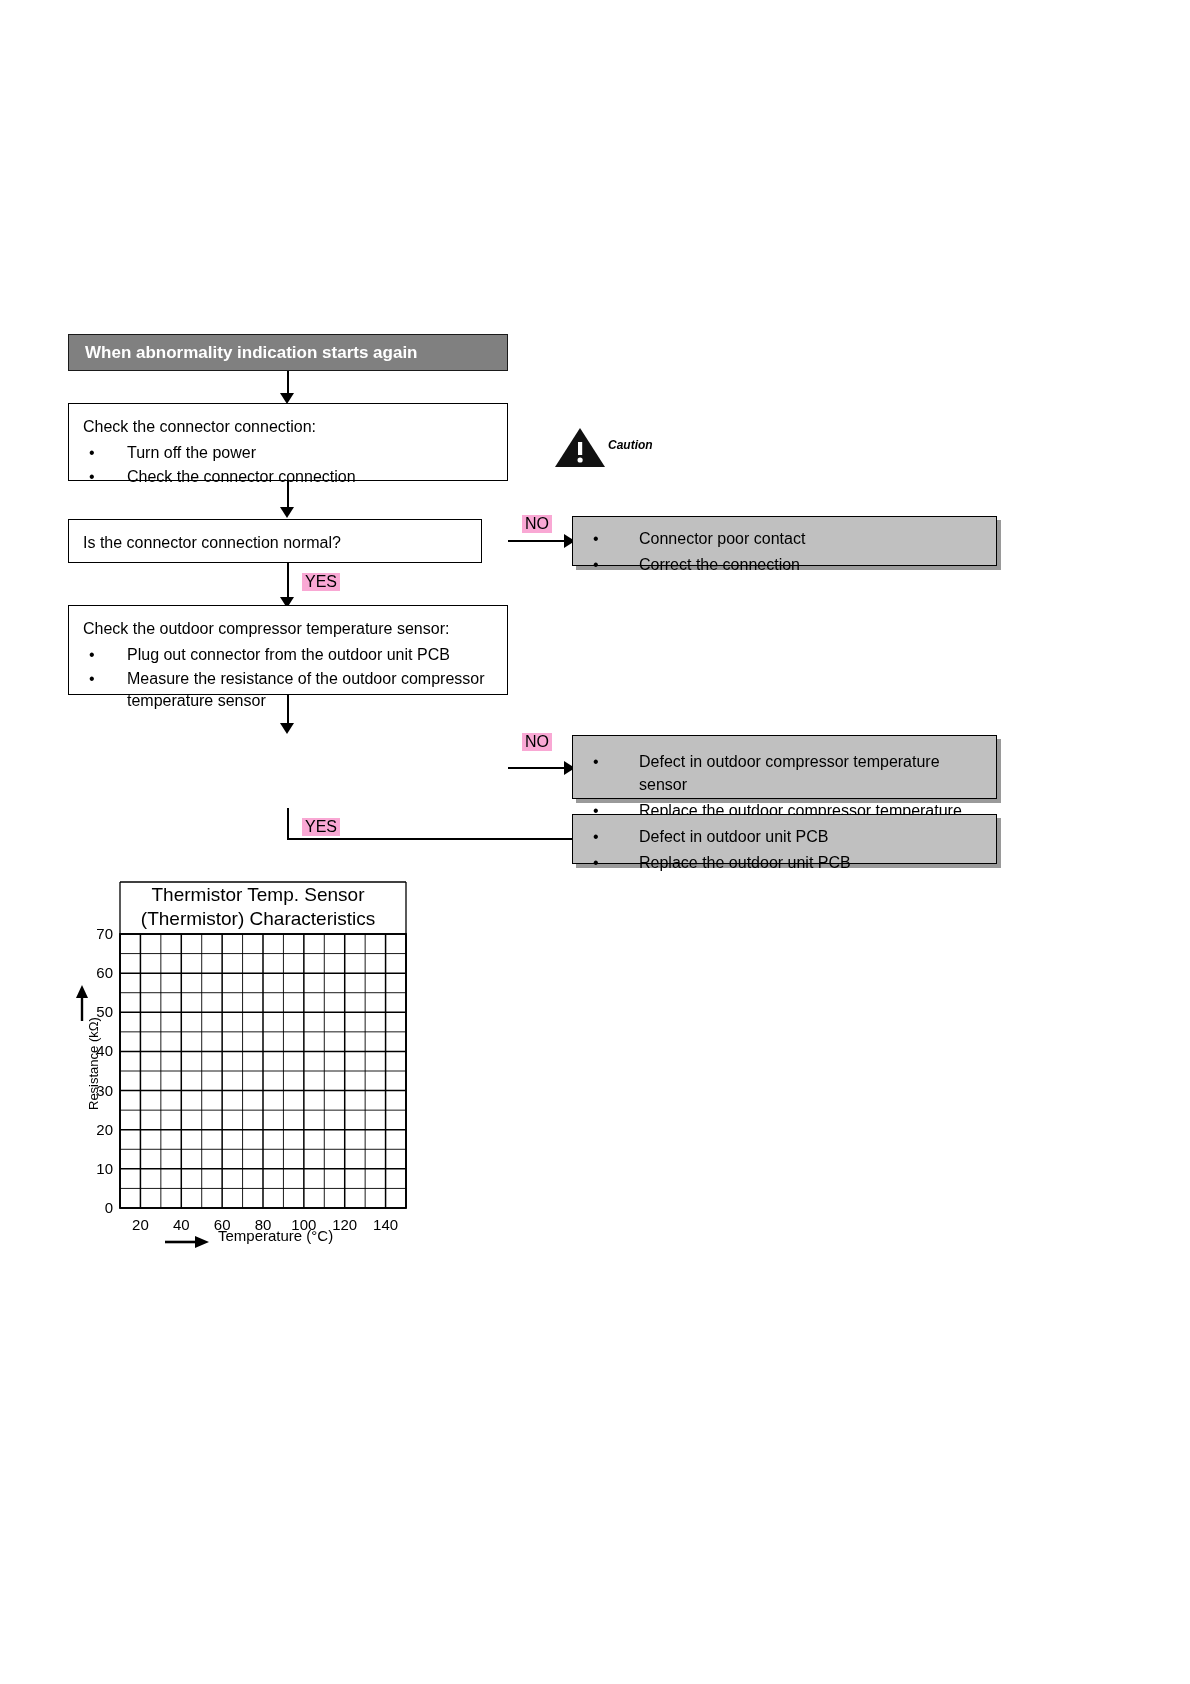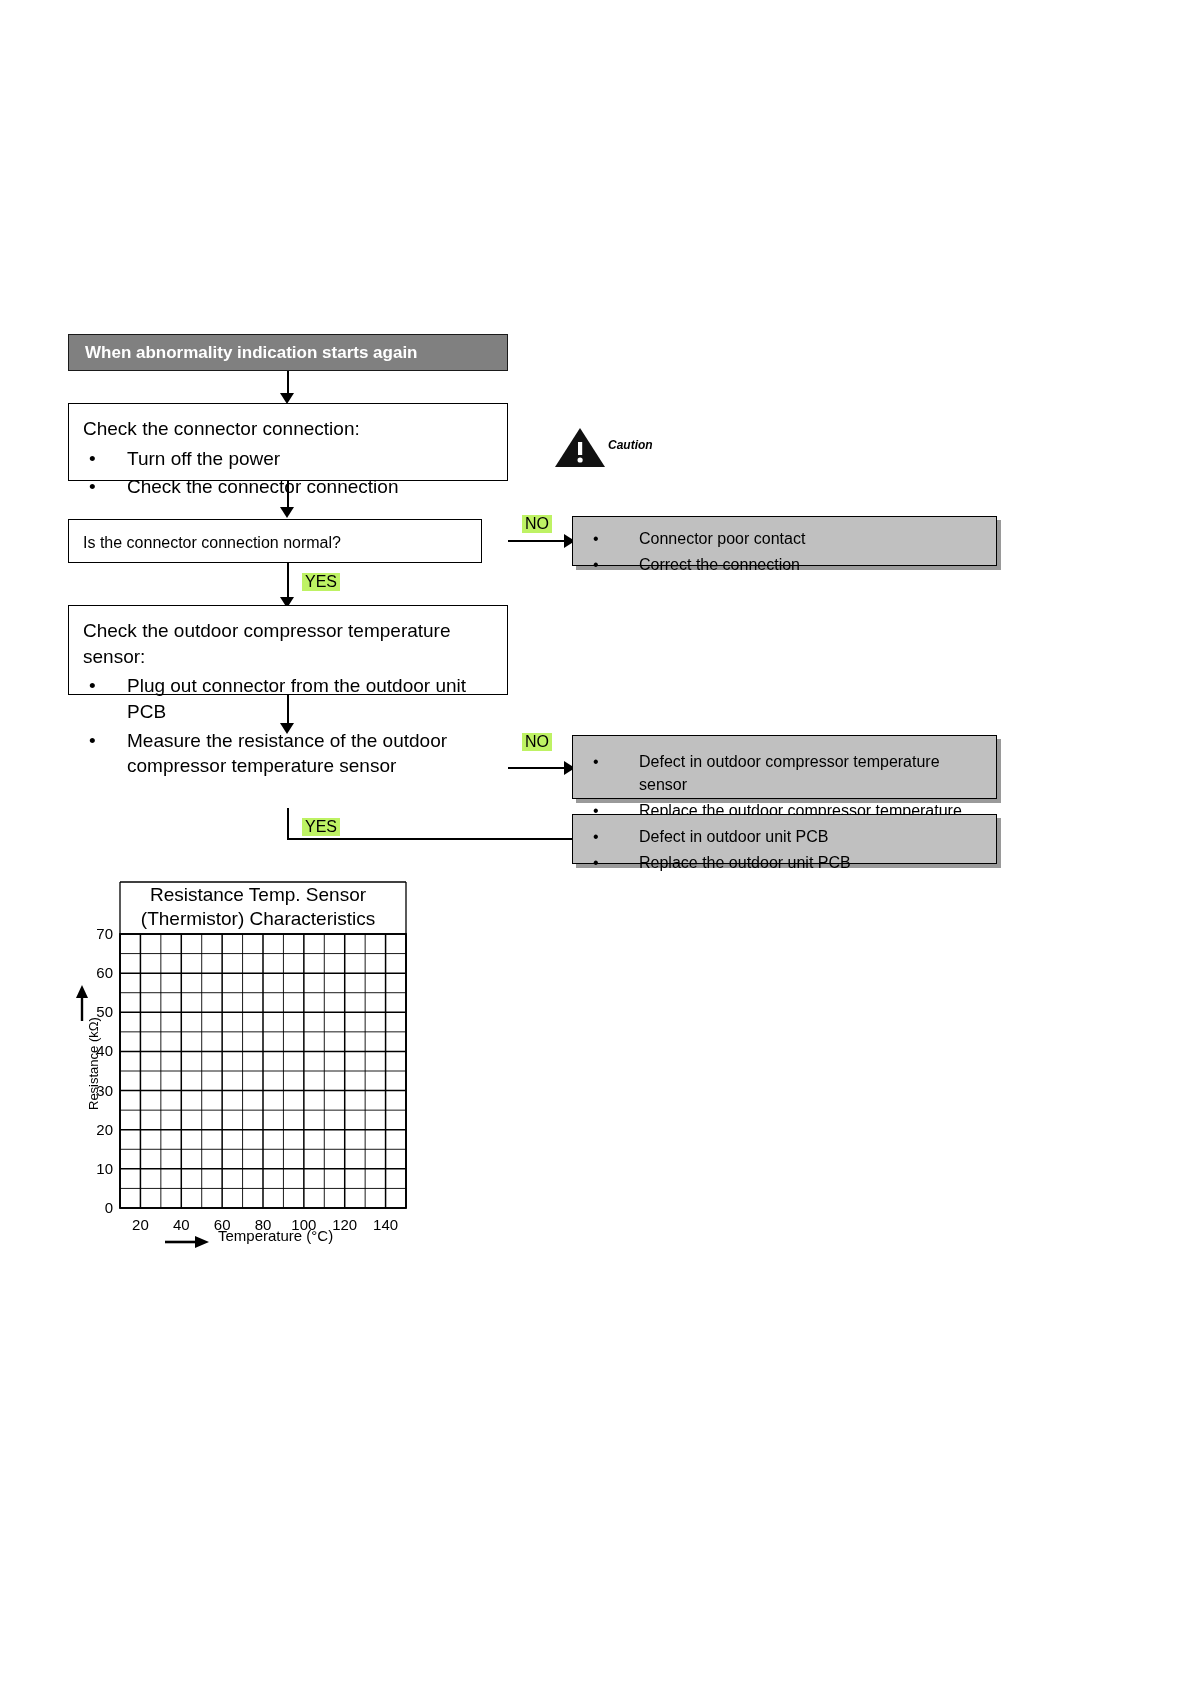--- a/index.html
+++ b/index.html
@@ -13,21 +13,21 @@
   
   .abs{position:absolute;box-sizing:border-box;}
 
   
   .banner{
     background:#808080;border:1px solid #1a1a1a;color:#ffffff;
     font-size:17px;display:flex;align-items:center;padding:0 16px;
   }
   .procbox{
     background:#ffffff;border:1.5px solid #000000;
-    font-size:19px;padding:12px 14px 12px 14px;line-height:1.35;
+    font-size:16px;padding:12px 14px 12px 14px;line-height:1.35;
   }
   .decbox{
     background:#ffffff;border:1.5px solid #000000;
     font-size:16px;padding:11px 14px;line-height:1.45;
   }
   .resbox{
     background:#c0c0c0;border:1.5px solid #000000;
     font-size:16px;padding:10px 14px;line-height:1.45;
     box-shadow:4px 4px 0 0 #9a9a9a;
   }
@@ -43,21 +43,21 @@
   .arrowdown{
     position:absolute;width:0;height:0;
     border-left:7px solid transparent;border-right:7px solid transparent;
     border-top:11px solid #000;
   }
   .arrowright{
     position:absolute;width:0;height:0;
     border-top:7px solid transparent;border-bottom:7px solid transparent;
     border-left:11px solid #000;
   }
-  .edgelabel{position:absolute;font-size:16px;background:#bef264;padding:0 3px;}
+  .edgelabel{position:absolute;font-size:16px;background:#f9a8d4;padding:0 3px;}
 
   
   .caution-wrap{position:absolute;display:flex;align-items:flex-start;}
   .caution-sym{position:relative;width:56px;height:46px;flex:0 0 56px;}
   .caution-word{
     position:absolute;left:56px;top:14px;font-size:12px;font-weight:bold;
     white-space:nowrap;
     font-style:italic;
   }
   .caution-text{font-size:16px;line-height:1.30;white-space:pre-line;}
@@ -242,21 +242,21 @@
         <text x="111.28571428571428" y="352" text-anchor="middle" font-size="15" font-family="&quot;Liberation Sans&quot;, sans-serif" fill="#000">40</text>
         <text x="152.14285714285714" y="352" text-anchor="middle" font-size="15" font-family="&quot;Liberation Sans&quot;, sans-serif" fill="#000">60</text>
         <text x="193" y="352" text-anchor="middle" font-size="15" font-family="&quot;Liberation Sans&quot;, sans-serif" fill="#000">80</text>
         <text x="233.85714285714286" y="352" text-anchor="middle" font-size="15" font-family="&quot;Liberation Sans&quot;, sans-serif" fill="#000">100</text>
         <text x="274.7142857142857" y="352" text-anchor="middle" font-size="15" font-family="&quot;Liberation Sans&quot;, sans-serif" fill="#000">120</text>
         <text x="315.57142857142856" y="352" text-anchor="middle" font-size="15" font-family="&quot;Liberation Sans&quot;, sans-serif" fill="#000">140</text>
       </svg>
 
     
     <div class="chart-title" style="left:48px;top:5px;width:280px;">
-      <div>Resistance Temp. Sensor</div>
+      <div>Thermistor Temp. Sensor</div>
       <div>(Thermistor) Characteristics</div>
     </div>
 
     
     <svg width="20" height="40" viewBox="0 0 20 40" style="position:absolute;left:2px;top:105px;">
       <line x1="10" y1="38" x2="10" y2="12" stroke="#000" stroke-width="2.4"></line>
       <path d="M10 2 L16 15 L4 15 Z" fill="#000"></path>
     </svg>
     <div class="ylab" style="left:16px;top:232px;">Resistance (kΩ)</div>
 

